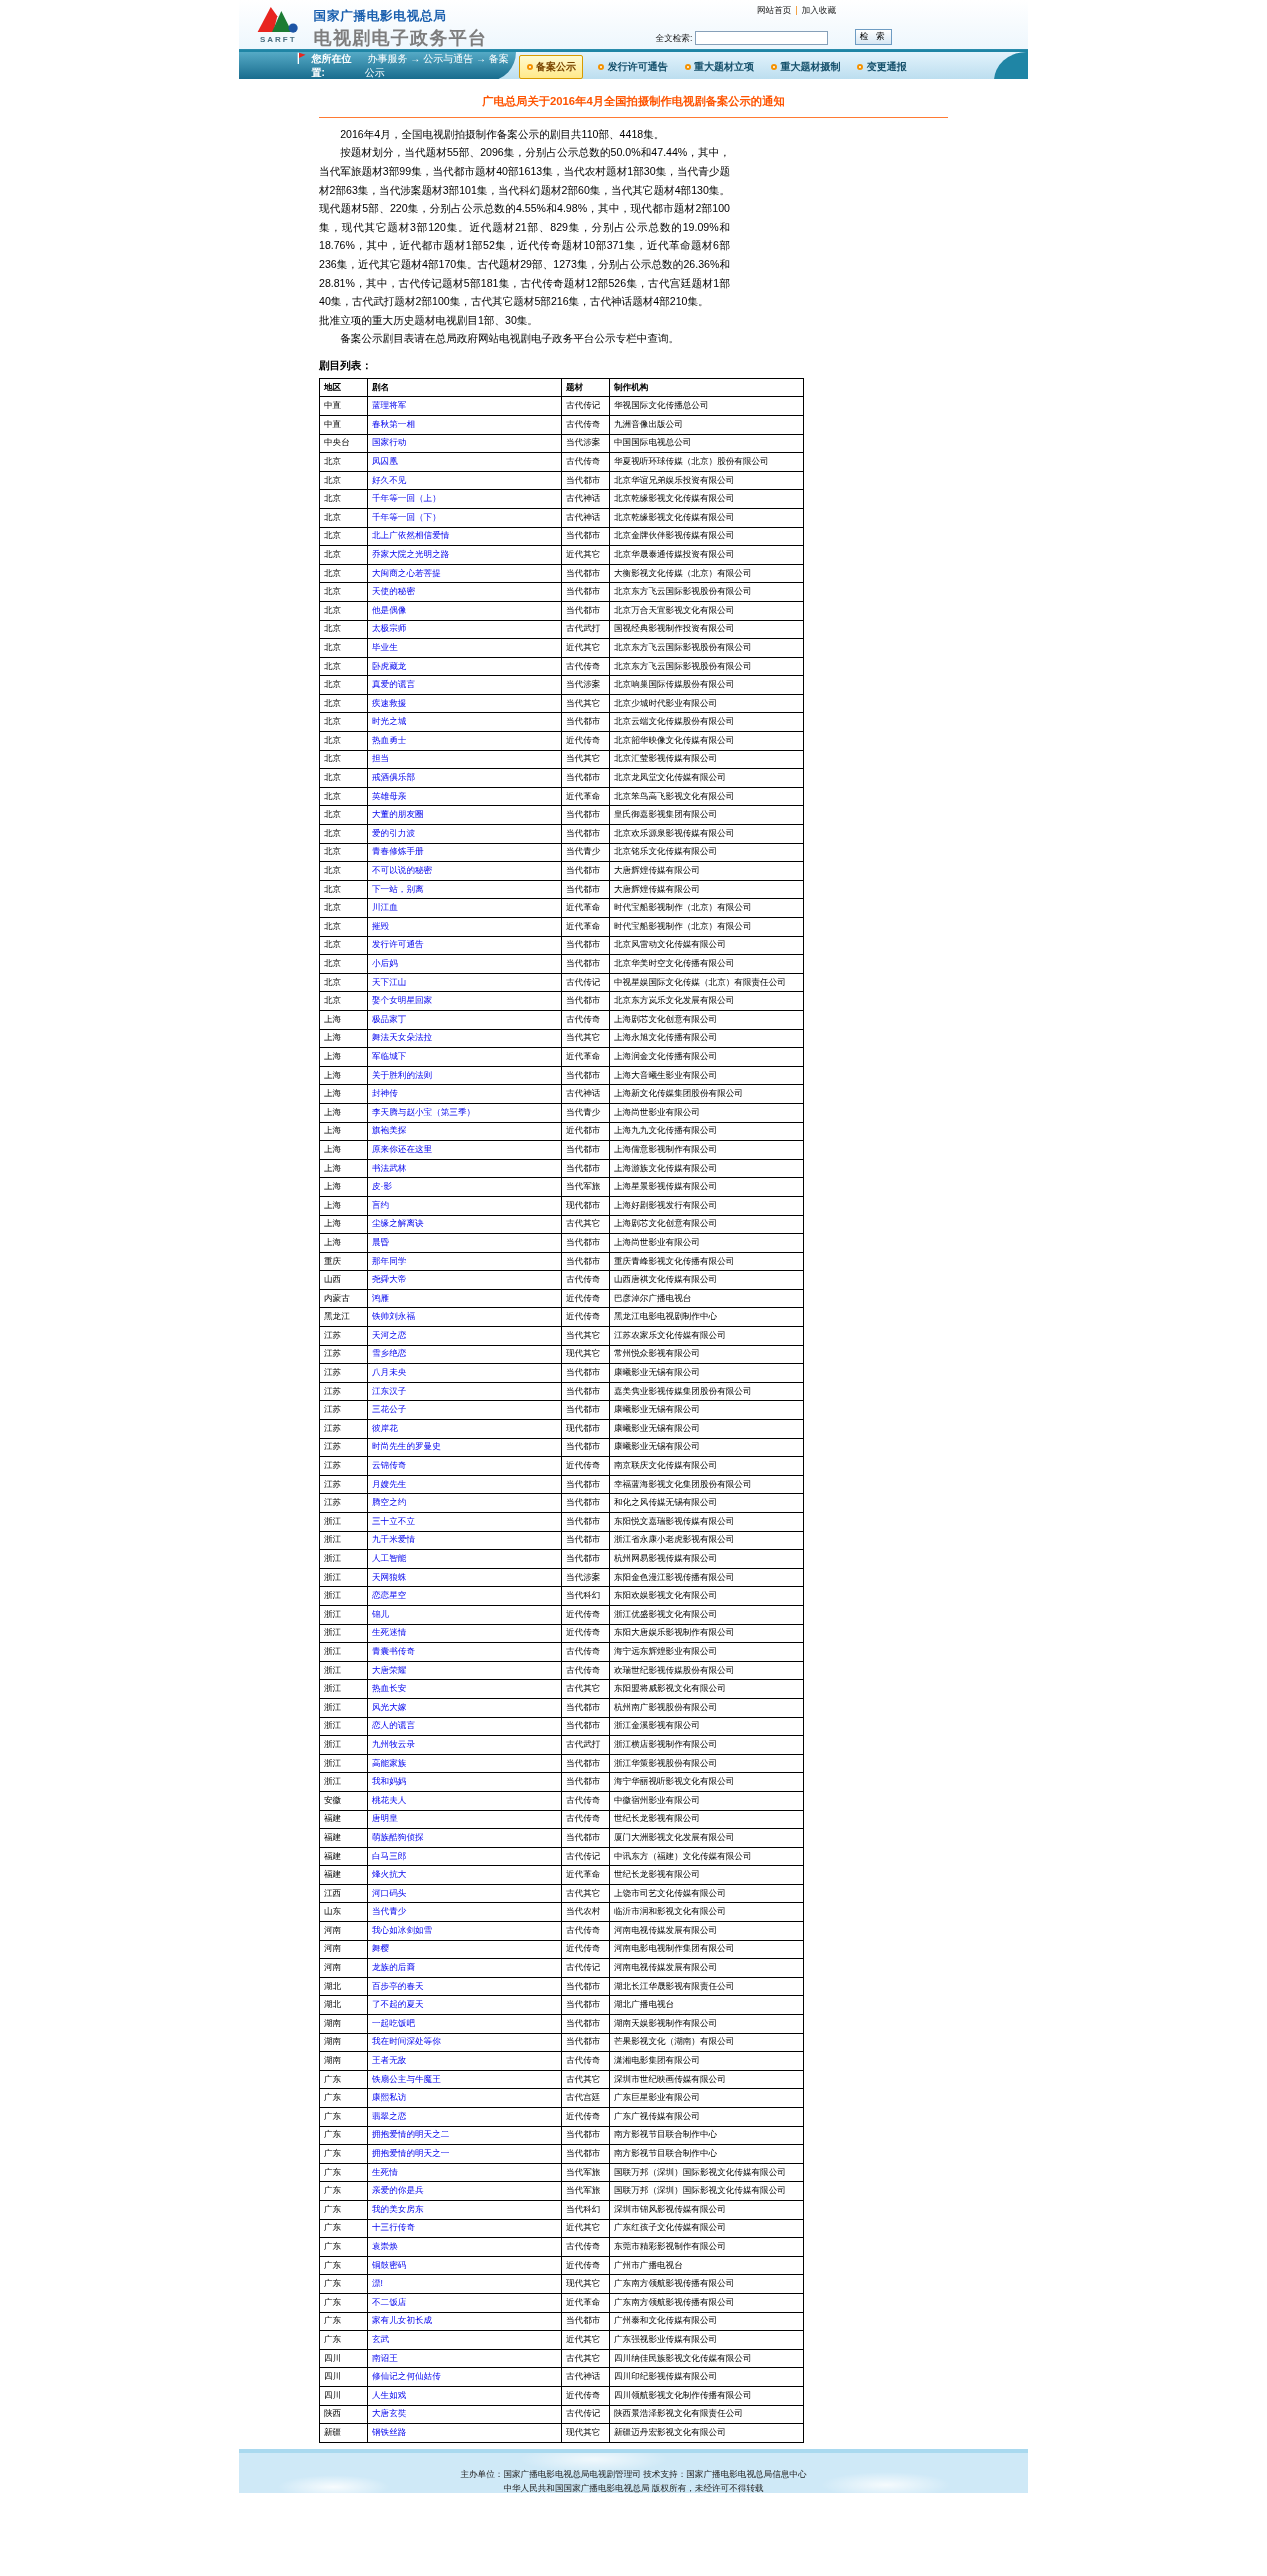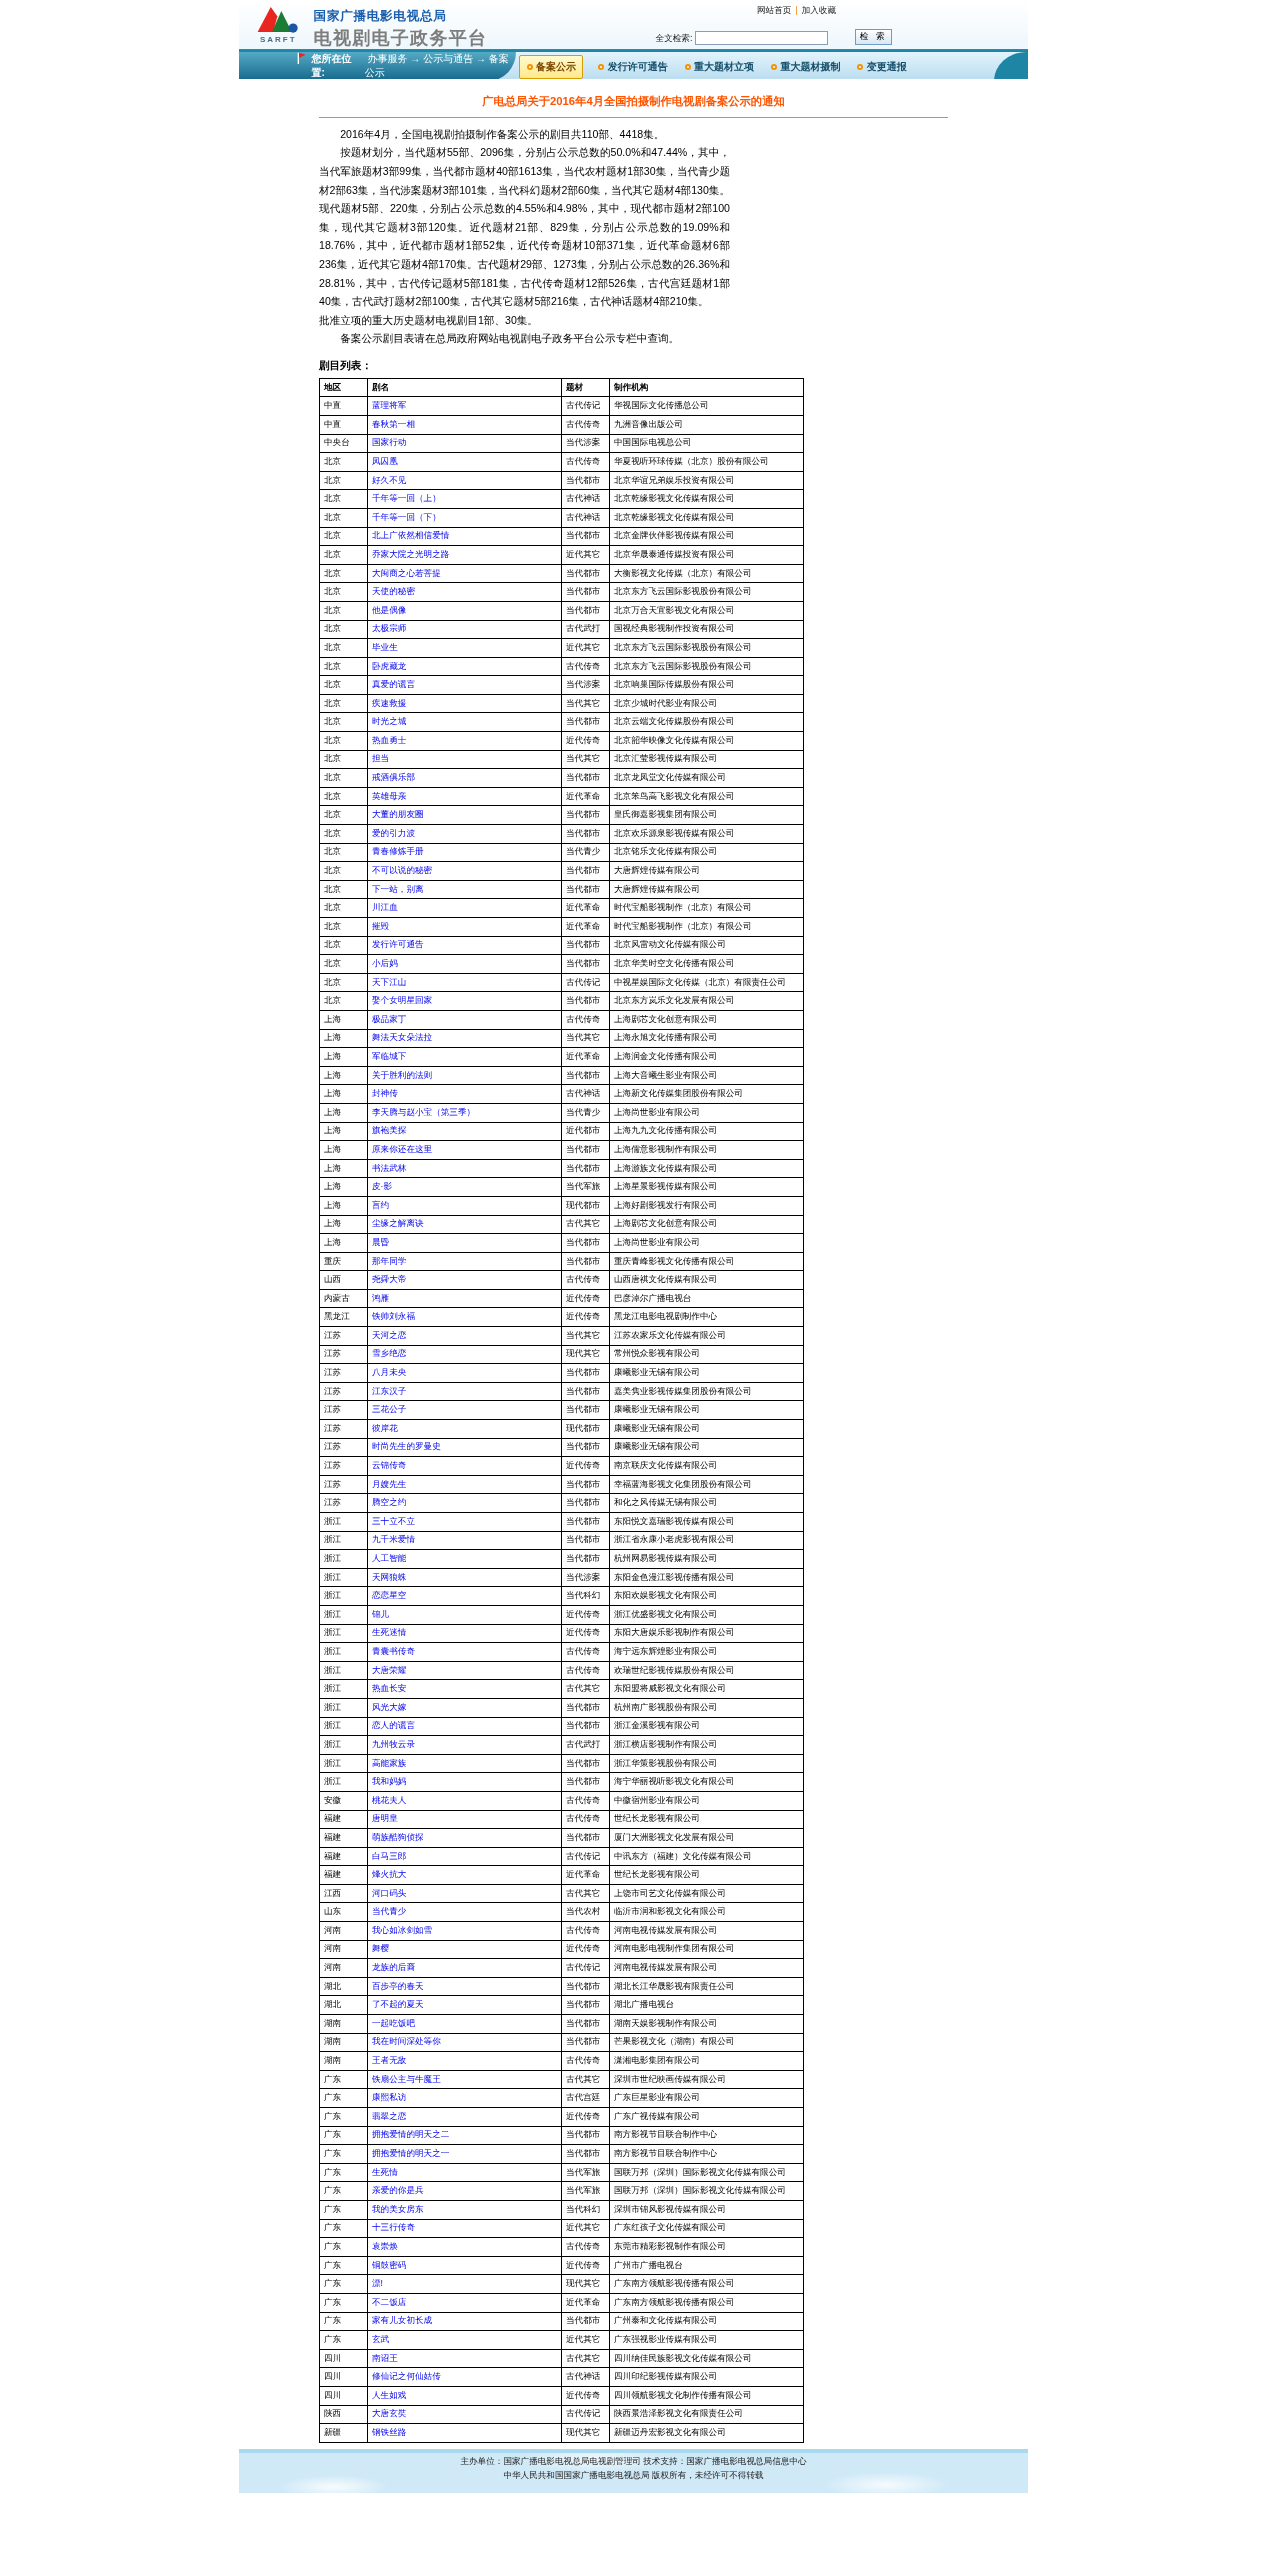--- a/index.html
+++ b/index.html
@@ -57,21 +57,21 @@
   col.c-region { width:48px; } col.c-title { width:194px; }
   col.c-genre { width:48px; } col.c-producer { width:194px; }
   td.t-title a { color:#0000ee; text-decoration:none; cursor:pointer; }
 
   
   .footer { margin-top:6.6px; height:44px; border-top:4px solid #a9d9ef; background:#cfe9f7;
             background-image:
               radial-gradient(ellipse 80px 17px at 12% 85%, rgba(255,255,255,.85), rgba(255,255,255,0) 70%),
               radial-gradient(ellipse 106px 20px at 45% 15%, rgba(255,255,255,.7), rgba(255,255,255,0) 70%),
               radial-gradient(ellipse 93px 18.6px at 82% 80%, rgba(255,255,255,.8), rgba(255,255,255,0) 70%);
-            text-align:center; padding-top:1px; }
+            text-align:center; padding-top:14px; }
   .footer div { font-size:8.6px; line-height:14px; color:#222; }
   .bottom-space { height:13.3px; background:#fff; }
 </style>
 </head>
 <body>
 
 <div class="page">
 
   <div class="header">
     <div class="brand">

